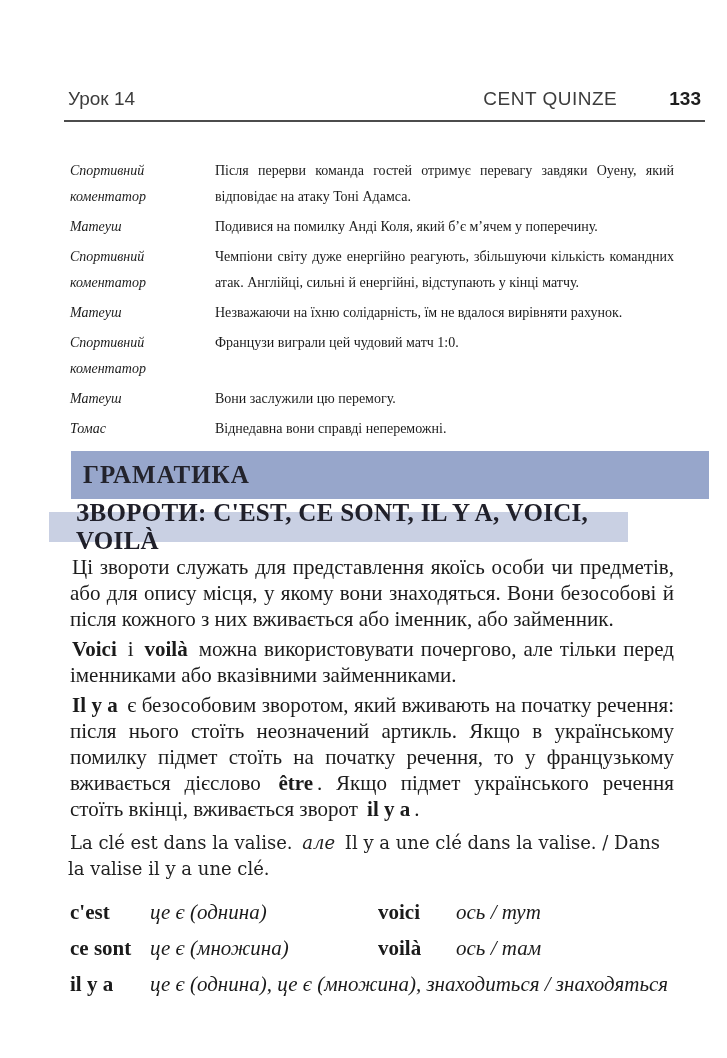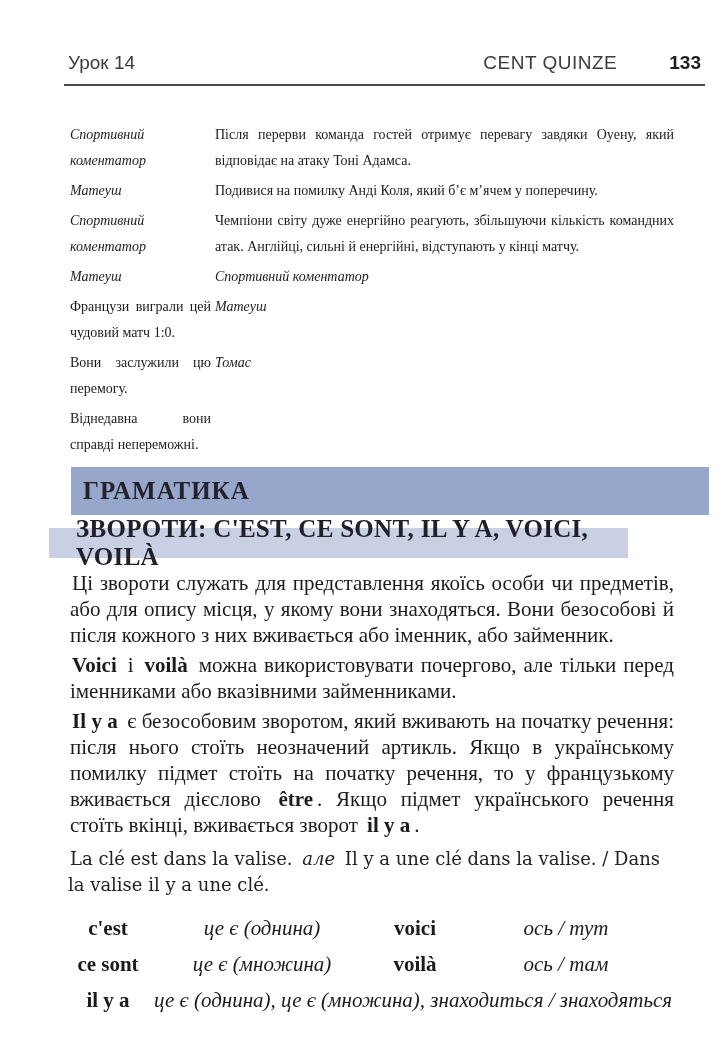--- a/index.html
+++ b/index.html
@@ -10,21 +10,21 @@
     font-family:"Liberation Serif", serif;
   }
   
   .header {
     margin:42px 24px 0 58px;
     display:flex; align-items:baseline;
     border-bottom:2px solid #4c4c4c; padding-bottom:8px;
     font-family:"Liberation Sans", sans-serif; font-size:19px; color:#3c3c3c;
   }
   .header .lesson { flex:1; }
-  .header .running-title { letter-spacing:0.5px; }
+  .header .running-title { letter-spacing:0.5px;margin-top:36px; }
   .header .page-number { margin-left:48px; font-weight:bold; color:#1d1d1d; }
   
   .dialogue {
     margin:32px 0 0 60px; width:612px;
     display:grid; grid-template-columns:145px 1fr;
     font-size:14px; line-height:26px;
   }
   .speaker { font-style:italic; padding-right:8px; }
   .utterance { text-align:justify; }
   
@@ -45,21 +45,21 @@
   .paragraphs p { font-size:21px; line-height:26px; text-align:justify; }
   .example {
     margin:2px 0 0 60px; width:612px;
     font-family:"DejaVu Serif", serif; font-size:18px; line-height:26px;
     color:#222222;
   }
   
   .vocab-table {
     margin:8px 0 0 60px; width:614px;
     display:grid; grid-template-columns:80px 228px 78px 1fr;
-    font-size:21px; line-height:32px;text-align:center;
+    font-size:21px; line-height:32px;
   }
   .term { font-weight:bold; }
   .definition { font-style:italic; }
   .span-rest { grid-column:2 / -1; }
   .rich b { font-weight:bold; font-style:normal; }
   .rich i { font-style:italic; font-weight:normal; }
 </style>
 </head>
 <body>
 
@@ -72,20 +72,21 @@
   </div>
 
   <div class="dialogue">
     <div class="speaker">Спортивний коментатор</div>
     <div class="utterance">Після перерви команда гостей отримує перевагу завдяки Оуену, який відповідає на атаку Тоні Адамса.</div>
     <div class="speaker">Матеуш</div>
     <div class="utterance">Подивися на помилку Анді Коля, який б’є м’ячем у поперечину.</div>
     <div class="speaker">Спортивний коментатор</div>
     <div class="utterance">Чемпіони світу дуже енергійно реагують, збільшуючи кількість командних атак. Англійці, сильні й енергійні, відступають у кінці матчу.</div>
     <div class="speaker">Матеуш</div>
+    <div class="utterance">Незважаючи на їхню солідарність, їм не вдалося вирівняти рахунок.</div>
     <div class="speaker">Спортивний коментатор</div>
     <div class="utterance">Французи виграли цей чудовий матч 1:0.</div>
     <div class="speaker">Матеуш</div>
     <div class="utterance">Вони заслужили цю перемогу.</div>
     <div class="speaker">Томас</div>
     <div class="utterance">Віднедавна вони справді непереможні.</div>
   </div>
 
   <div class="banner-grammar">
     <span>ГРАМАТИКА</span>

